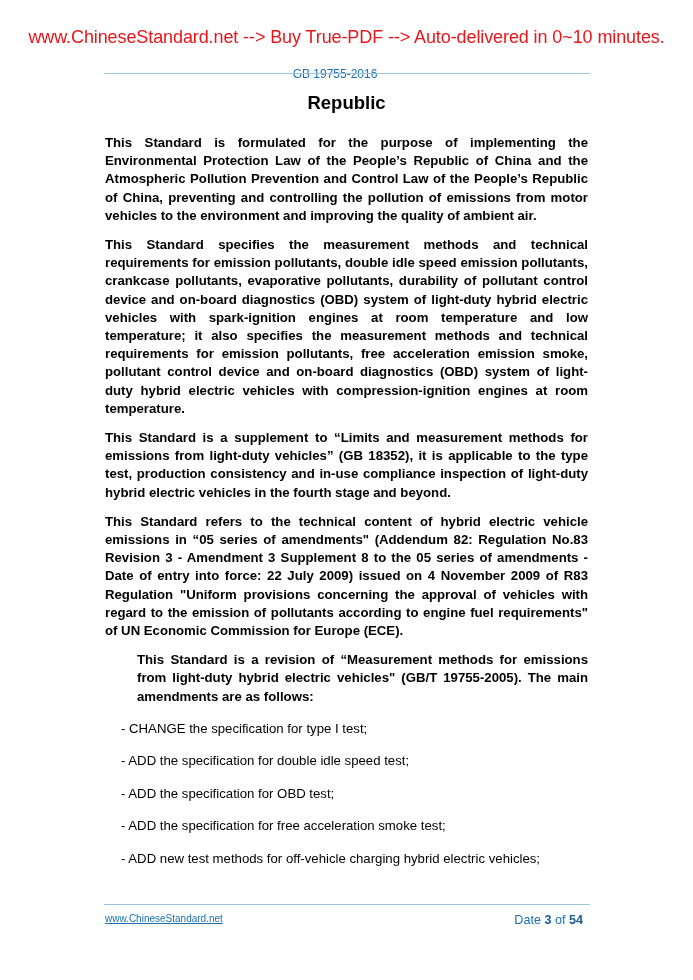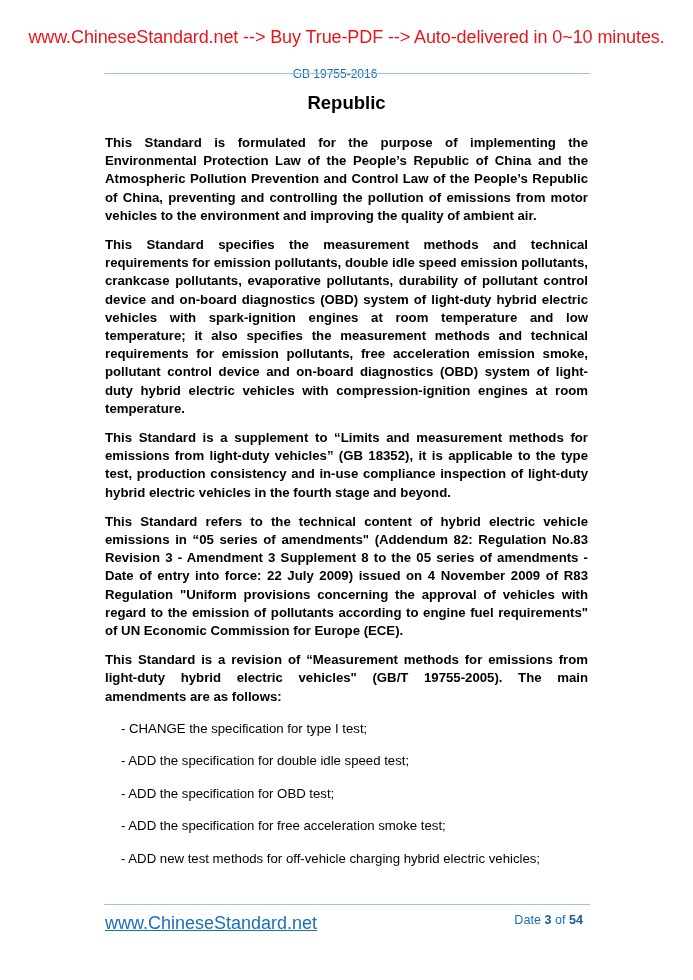--- a/index.html
+++ b/index.html
@@ -22,24 +22,24 @@
     .rule.bottom { top: 904px; }
     .title {
       position: absolute; top: 92px; left: 0; width: 693px; text-align: center;
       font-size: 18.5px; font-weight: bold;
     }
     .body-text {
       position: absolute; left: 105px; width: 483px; top: 134px;
       font-size: 13.2px; line-height: 18.2px;
     }
     .para { text-align: justify; margin: 0 0 11px 0; font-weight: bold; }
-    .para.last-line-tight { margin-bottom: 14px; }
+    .para.last-line-tight { margin-bottom: 14px; margin-left: 32px; }
     .item { margin: 0 0 14.3px 16px; white-space: nowrap; }
     .footer-link {
-      position: absolute; top: 913px; left: 105px; font-size: 18px; color: #1a6fb5;
+      position: absolute; top: 913px; left: 105px; font-size: 10px; color: #1a6fb5;
       text-decoration: underline;
       text-align: right;
     }
     .page-indicator {
       position: absolute; top: 913px; right: 110px; font-size: 12.6px; color: #1a6fb5;
     }
     .page-indicator b { font-weight: bold; color: #1a5a96; }
   </style>
 </head>
 <body>

